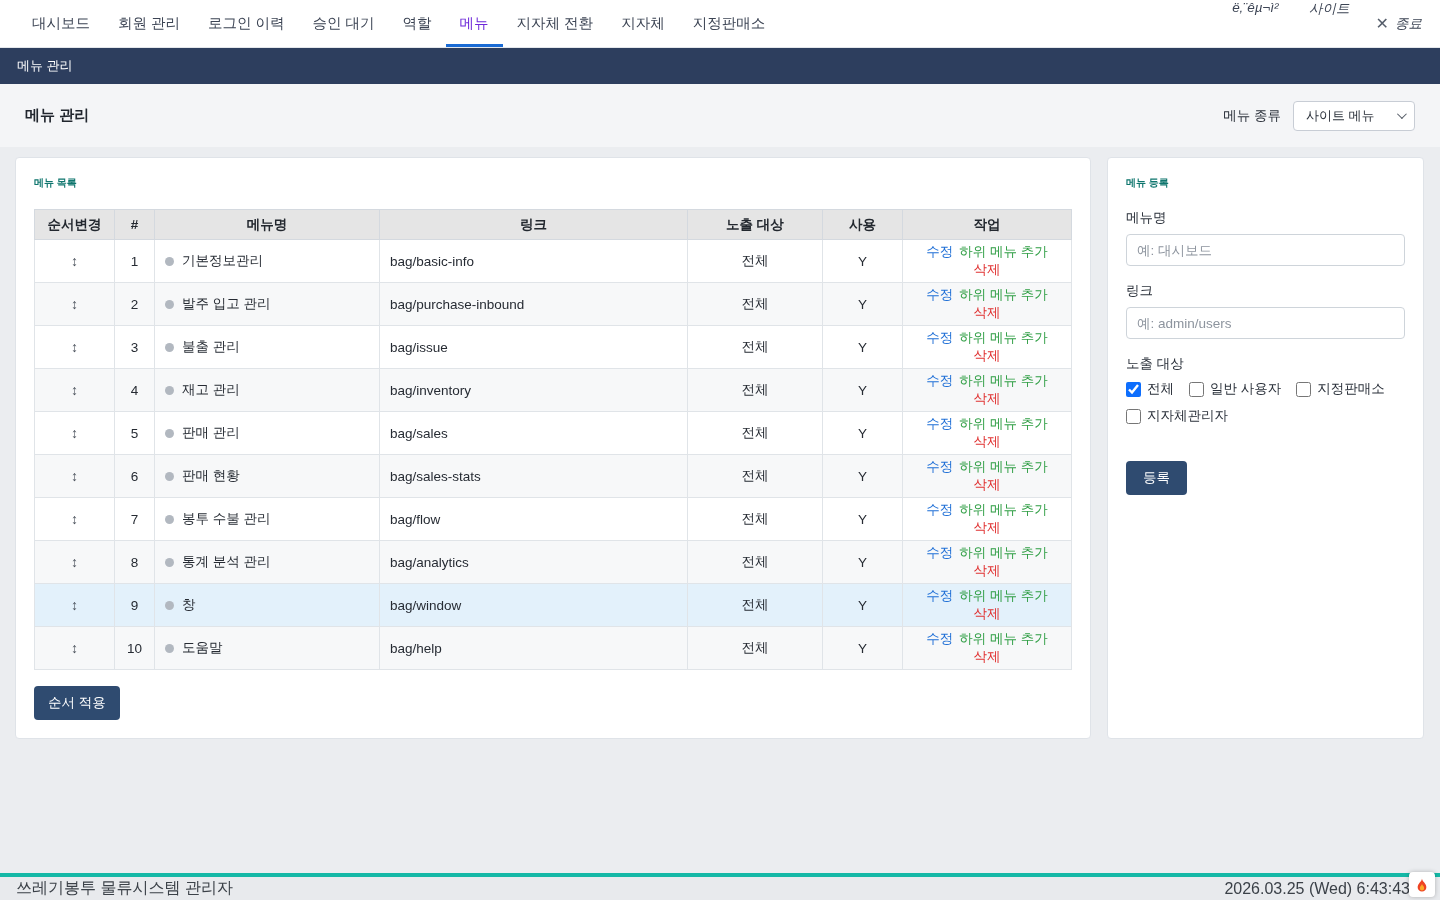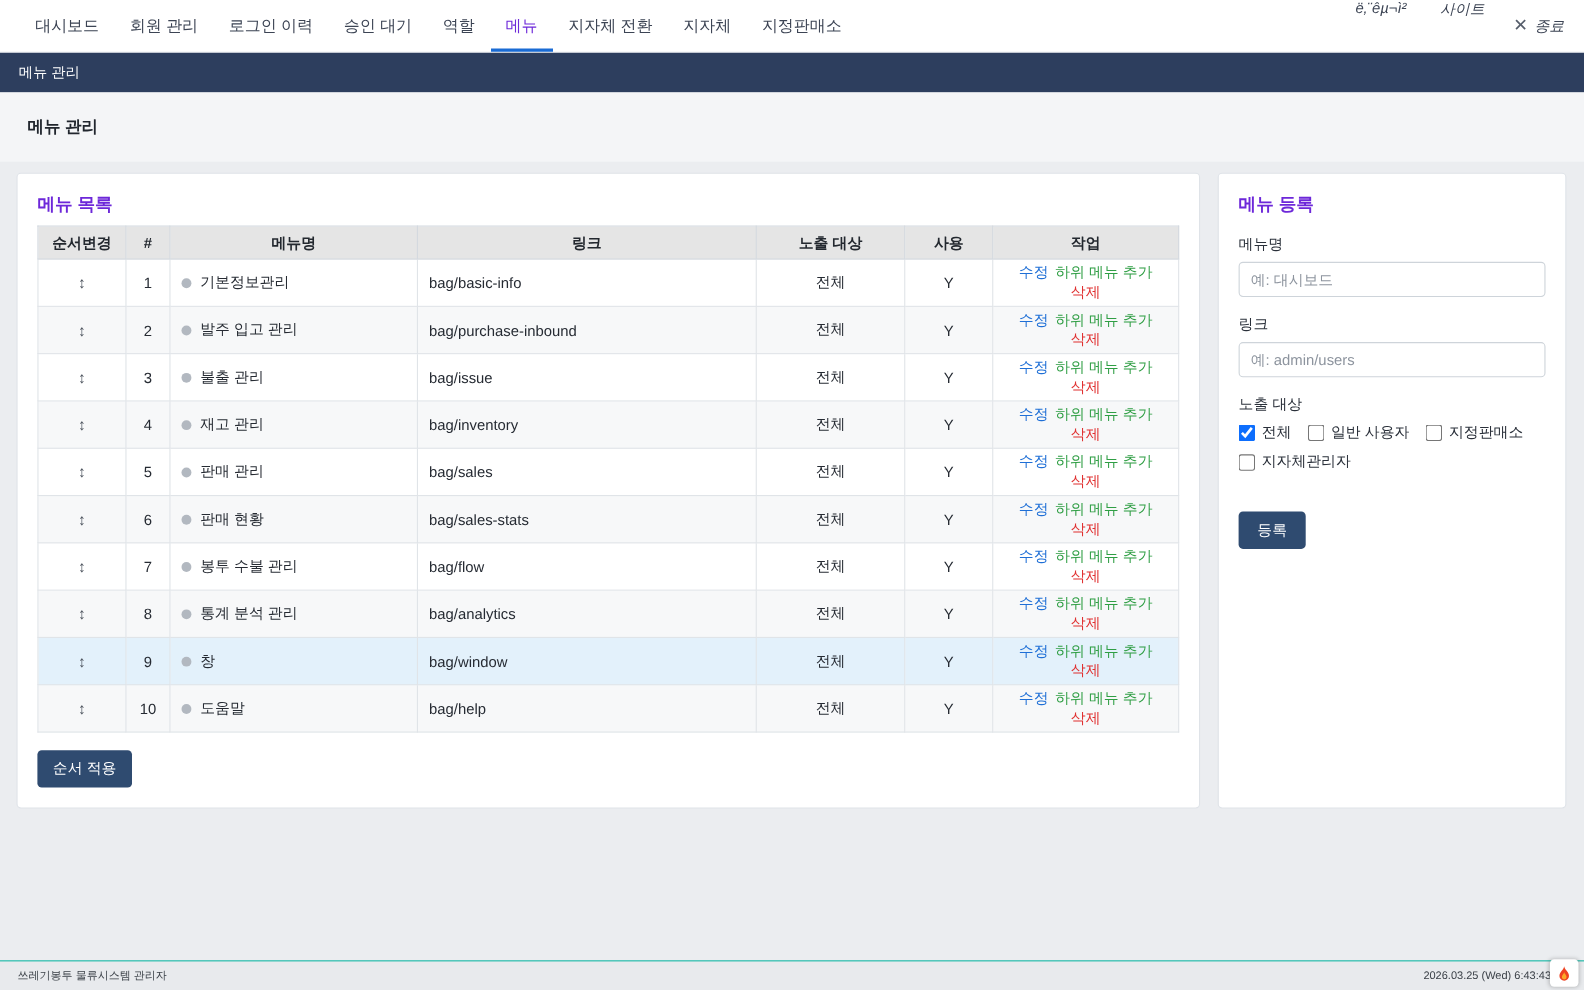--- a/index.html
+++ b/index.html
@@ -35,21 +35,21 @@
   .page-head-right { margin-left:auto; display:flex; align-items:center; gap:12px; }
   .select-label { font-size:13.5px; color:#2a303a; }
   .select { width:122px; height:30px; background:#fff; border:1px solid #c8cdd5; border-radius:4px;
     display:flex; align-items:center; padding:0 10px 0 12px; font-size:13px; color:#2a303a; cursor:pointer; }
   .select .chev { margin-left:auto; width:7px; height:7px; border-right:1.6px solid #555c66;
     border-bottom:1.6px solid #555c66; transform:rotate(45deg) translateY(-2px); }
 
   
   .content { display:flex; gap:16px; padding:10px 16px 0 15px; align-items:stretch; }
   .card { background:#fff; border:1px solid #dfe3e8; border-radius:4px; padding:18px; }
-  .card-title { font-size:16px; font-weight:bold; color:#6d28d9; margin-bottom:8px; }
+  .card-title { font-size:10px; font-weight:bold; color:#0f766e; margin-bottom:19px; }
   .list-card { flex:1; min-height:420px; }
   .form-card { width:321px; min-height:420px; }
 
   
   table { width:100%; border-collapse:collapse; table-layout:fixed; font-size:13.5px; }
   th { background:#e5e5e5; border:1px solid #d4d9df; height:30px; font-weight:bold;
     text-align:center; color:#23282f; padding:0 6px; }
   td { border:1px solid #e0e4e8; height:30px; padding:3px 10px; background:#fff; color:#262b33; }
   tbody tr:nth-child(even) td { background:#f7f8f9; }
   tbody tr.hl td { background:#e3f1fb; }
@@ -73,22 +73,22 @@
     padding:0 10px; font-size:13.5px; color:#2a303a; font-family:inherit; background:#fff; }
   .text-input::placeholder { color:#8d949e; }
   .cb-group { display:flex; flex-wrap:wrap; column-gap:15px; row-gap:9px; }
   .cb-item { display:inline-flex; align-items:center; gap:6px; font-size:13.5px; color:#2a303a; cursor:pointer; }
   .cb-item input { width:15px; height:15px; accent-color:#0d6efd; cursor:pointer; }
   .visible-row { margin-top:15px; }
   .submit-btn { margin-top:36px; padding:8px 17px; }
 
   
   .footer { position:absolute; left:0; bottom:0; width:100%; height:27px; background:#e8eaed;
-    border-top:1px solid #14b8a6; display:flex; align-items:center; justify-content:space-between;
-    padding:0 30px 0 16px; font-size:10px; color:#3b4148; }
+    border-top:4px solid #14b8a6; display:flex; align-items:center; justify-content:space-between;
+    padding:0 30px 0 16px; font-size:16px; color:#3b4148; }
   .flame-box { position:absolute; right:5px; bottom:3px; width:26px; height:25px; background:#fff;
     border-radius:4px; box-shadow:0 0 4px rgba(0,0,0,.25); display:flex; align-items:center;
     justify-content:center; cursor:pointer; }
 </style>
 </head>
 <body>
 
 <header class="topnav">
   <nav class="nav">
       <a class="nav-item">대시보드</a>
@@ -110,20 +110,27 @@
     </a>
   </div>
 </header>
 
 <div class="subbar">
   <span>메뉴 관리</span>
 </div>
 
 <div class="page-head">
   <span class="page-title">메뉴 관리</span>
+  <div class="page-head-right">
+    <span class="select-label">메뉴 종류</span>
+    <div class="select">
+      <span>사이트 메뉴</span>
+      <span class="chev"></span>
+    </div>
+  </div>
 </div>
 
 <div class="content">
 
   <section class="card list-card">
     <div class="card-title">메뉴 목록</div>
     <table>
       <colgroup>
         <col style="width:80px">
           <col style="width:40px">

